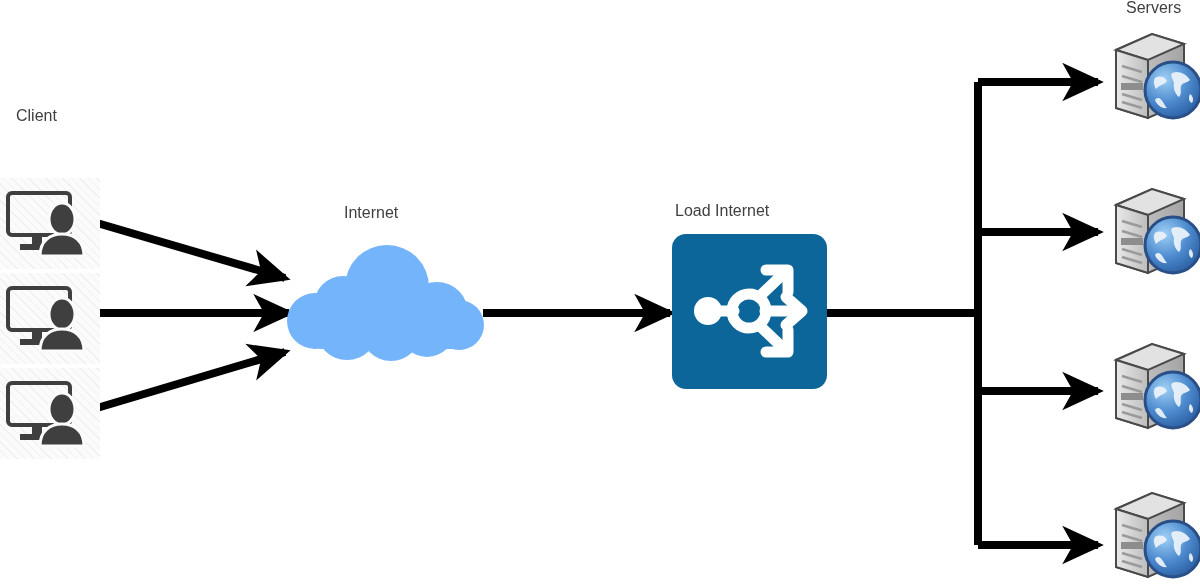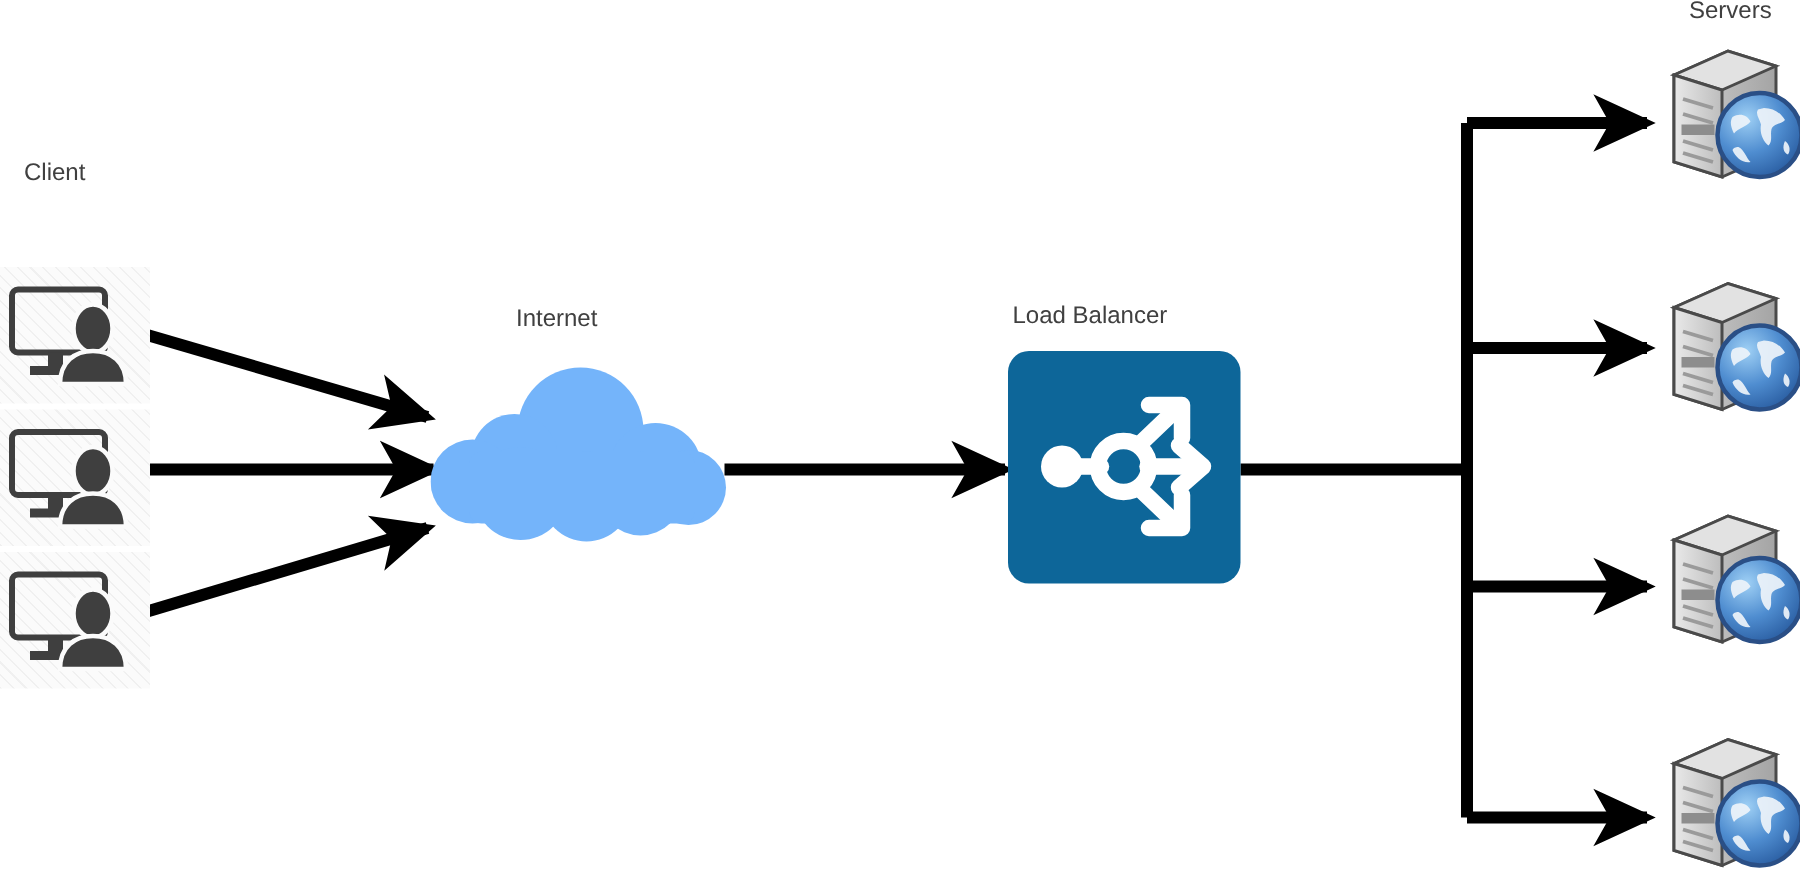--- a/index.html
+++ b/index.html
@@ -107,21 +107,21 @@
 
     <path d="M 978 232 L 1098 232" fill="none" stroke="#000000" stroke-width="8" marker-end="url(#arrow)"></path>
 
     <path d="M 978 391 L 1098 391" fill="none" stroke="#000000" stroke-width="8" marker-end="url(#arrow)"></path>
 
     <path d="M 978 545 L 1098 545" fill="none" stroke="#000000" stroke-width="8" marker-end="url(#arrow)"></path>
   </svg>
 
   <div class="label" id="label-client">Client</div>
   <div class="label" id="label-internet">Internet</div>
-  <div class="label" id="label-lb">Load Balancer</div>
+  <div class="label" id="label-lb">Load Internet</div>
   <div class="label" id="label-servers">Servers</div>
 
   <div class="client-icon" id="client-1">
     <svg width="100" height="91" viewBox="0 0 100 91" xmlns="http://www.w3.org/2000/svg">
       <g fill="none" stroke="#3f3f3f" stroke-width="4">
         <rect x="8" y="15" width="62" height="42" rx="4"></rect>
       </g>
       <path d="M 32 57 L 32 66 L 20 66 L 20 72 L 52 72 L 52 66 L 42 66 L 42 57 Z" fill="#3f3f3f"></path>
       <g>
         <ellipse cx="62" cy="41" rx="13" ry="16" fill="#3f3f3f" stroke="#fbfbfb" stroke-width="3"></ellipse>

